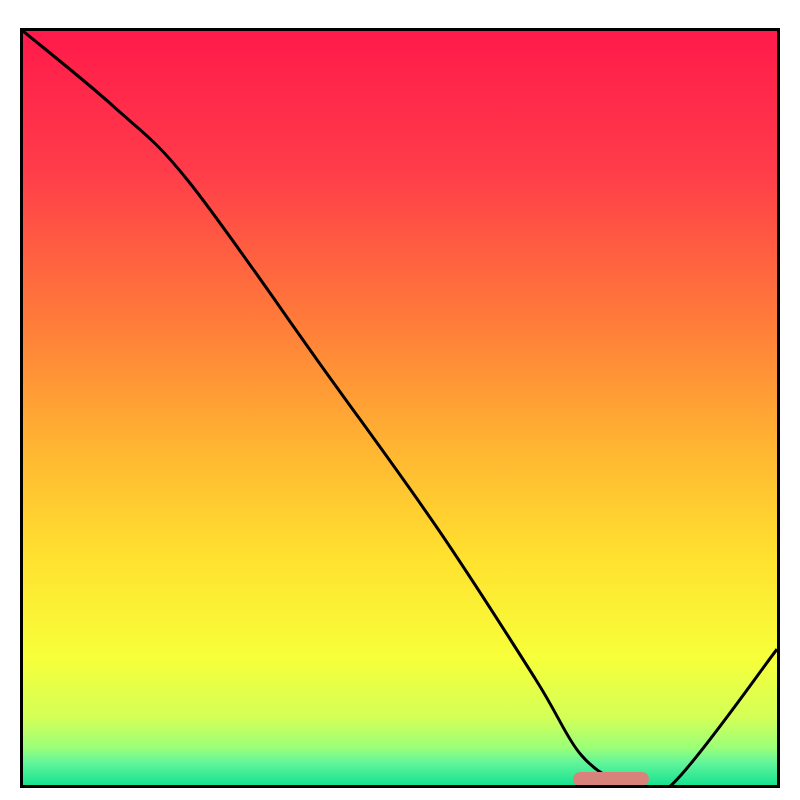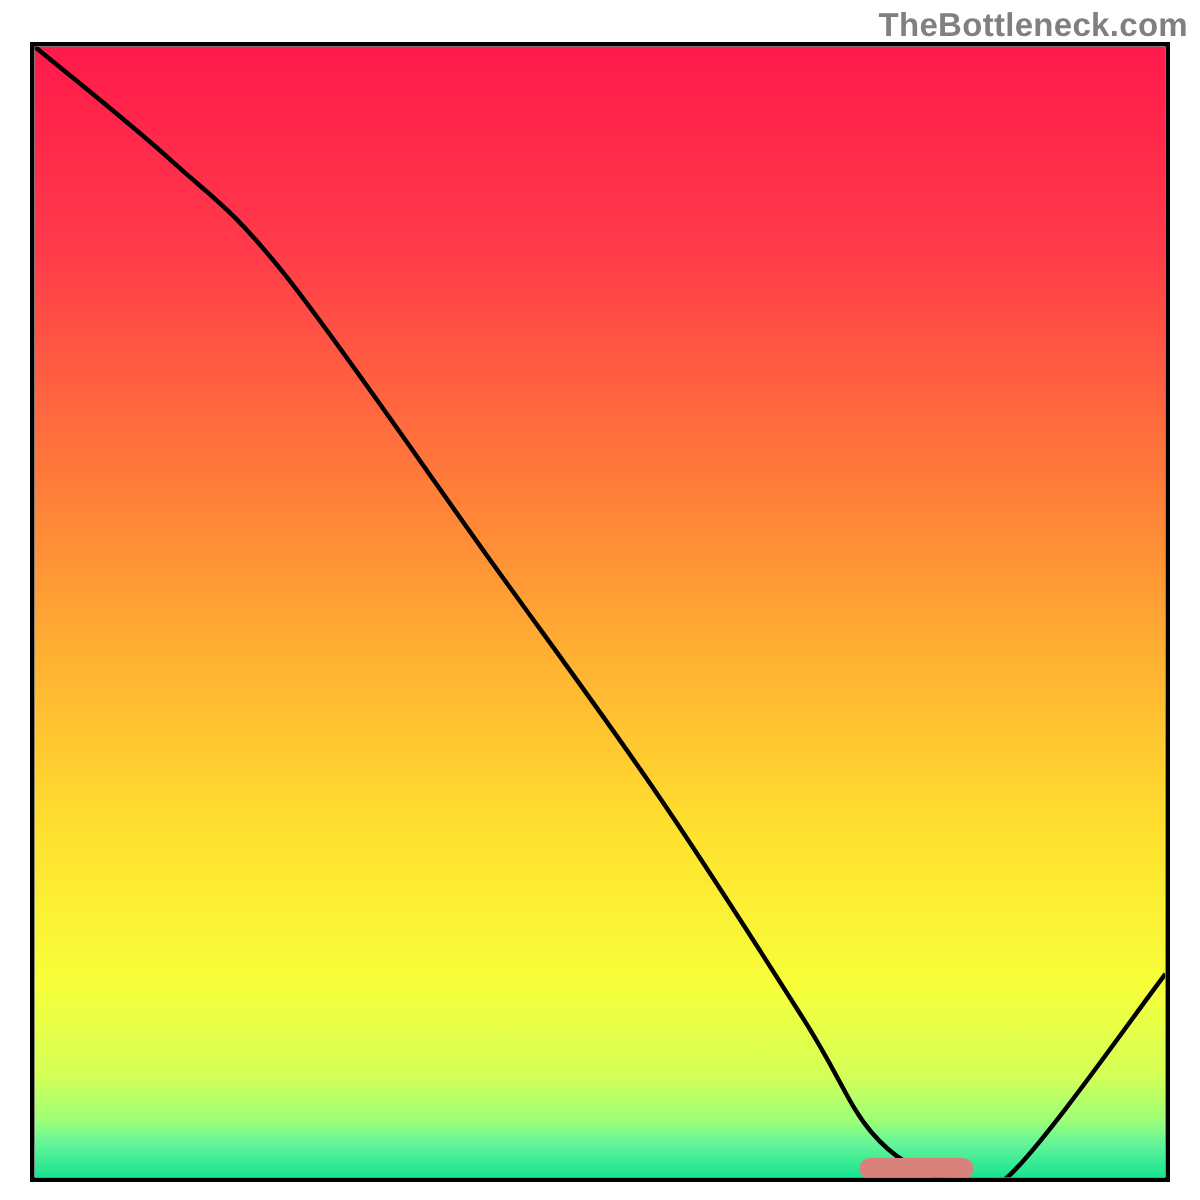--- a/index.html
+++ b/index.html
@@ -52,21 +52,20 @@
     border-radius: 7px;
     background: #d9827b;
     z-index: 5;
   }
 </style>
 </head>
 <body>
 
 <div class="stage">
 
-  <div class="watermark">TheBottleneck.com</div>
 
   <div class="plot">
     <svg class="bg-gradient" viewBox="0 0 100 100" preserveAspectRatio="none">
       <defs>
         <linearGradient id="bgGrad" x1="0" y1="0" x2="0" y2="1">
             <stop offset="0%" stop-color="#ff1a4b"></stop>
             <stop offset="18%" stop-color="#ff3b4a"></stop>
             <stop offset="38%" stop-color="#ff7a3a"></stop>
             <stop offset="55%" stop-color="#ffb432"></stop>
             <stop offset="70%" stop-color="#ffe22f"></stop>

